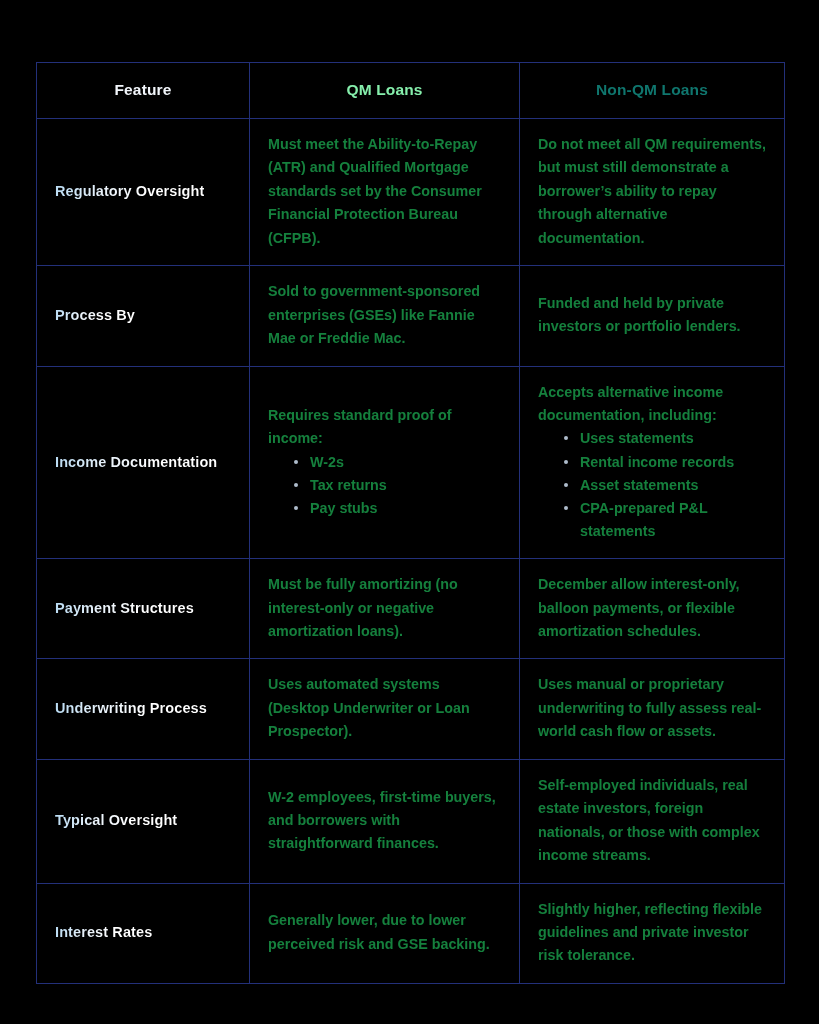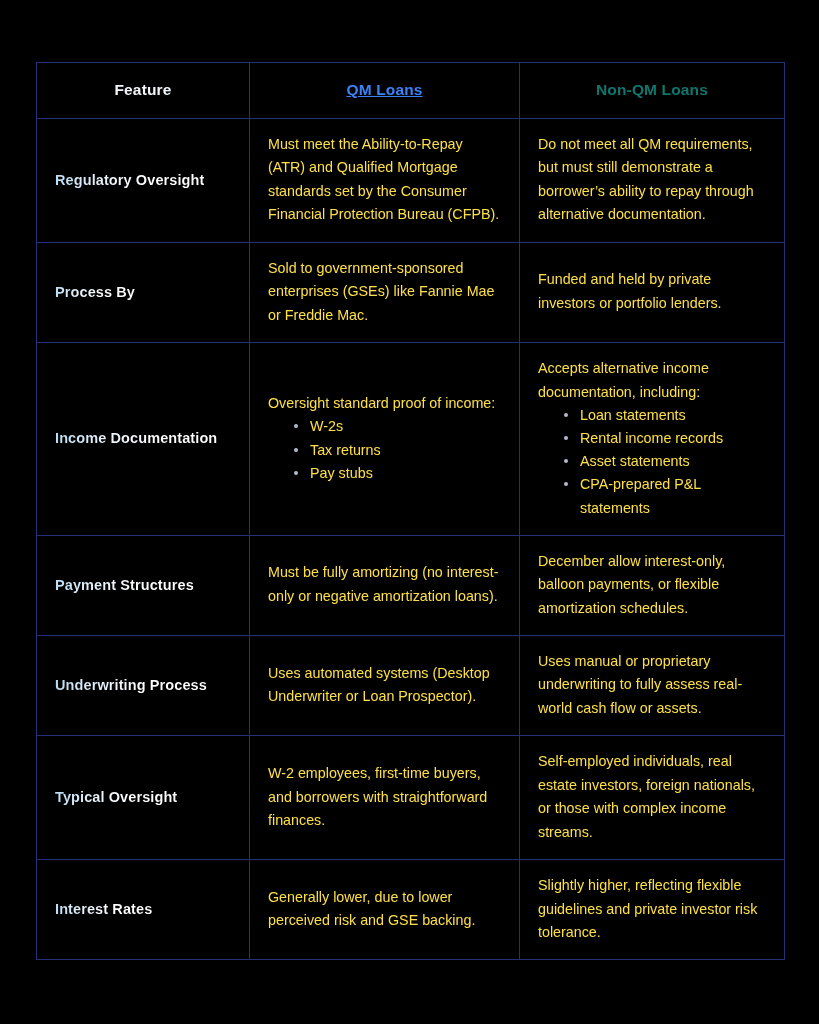--- a/index.html
+++ b/index.html
@@ -55,21 +55,21 @@
     text-align: center;
     color: #eef4fb;
     font-size: 15.5px;
     font-weight: bold;
     letter-spacing: 0.15px;
     padding-top: 22px;
     padding-bottom: 23px;
     height: 56px;
   }
   thead th.h-feature { color: #f2f6fb; }
-  thead th.h-qm      { color: #3b82f6; text-decoration: underline; }
+  thead th.h-qm      { color: #86efac; }
   thead th.h-nonqm   { color: #0f766e; }
 
   
   td.feature-cell {
     color: #dceaf6;
     font-size: 14.5px;
     font-weight: bold;
     line-height: 1.42;
     letter-spacing: 0.1px;
     text-align: left;
@@ -78,24 +78,24 @@
   td.feature-cell .lbl {
     display: inline;
     background-image: linear-gradient(100deg, #b9dbf3 0%, #e9f2fa 32%, #ffffff 62%);
     -webkit-background-clip: text;
     background-clip: text;
     color: transparent;
   }
 
   
   td.body-cell {
-    color: #fde047;
+    color: #15803d;
     font-size: 14.3px;
     line-height: 1.64;
-    font-weight: normal;
+    font-weight: bold;
     text-align: left;
     vertical-align: middle;
   }
   td.body-cell .intro {
     display: block;
   }
   td.body-cell ul {
     margin: 0;
     padding: 0 0 0 26px;
     list-style: none;
@@ -149,31 +149,31 @@
             <td class="body-cell">
               <span class="intro">Sold to government-sponsored enterprises (GSEs) like Fannie Mae or Freddie Mac.</span>
             </td>
             <td class="body-cell">
               <span class="intro">Funded and held by private investors or portfolio lenders.</span>
             </td>
           </tr>
           <tr>
             <td class="feature-cell"><span class="lbl">Income Documentation</span></td>
             <td class="body-cell">
-              <span class="intro">Oversight standard proof of income:</span>
+              <span class="intro">Requires standard proof of income:</span>
               <ul>
                 <li>W-2s</li>
                 <li>Tax returns</li>
                 <li>Pay stubs</li>
               </ul>
             </td>
             <td class="body-cell">
               <span class="intro">Accepts alternative income documentation, including:</span>
               <ul>
-                <li>Loan statements</li>
+                <li>Uses statements</li>
                 <li>Rental income records</li>
                 <li>Asset statements</li>
                 <li>CPA-prepared P&amp;L statements</li>
               </ul>
             </td>
           </tr>
           <tr>
             <td class="feature-cell"><span class="lbl">Payment Structures</span></td>
             <td class="body-cell">
               <span class="intro">Must be fully amortizing (no interest-only or negative amortization loans).</span>

